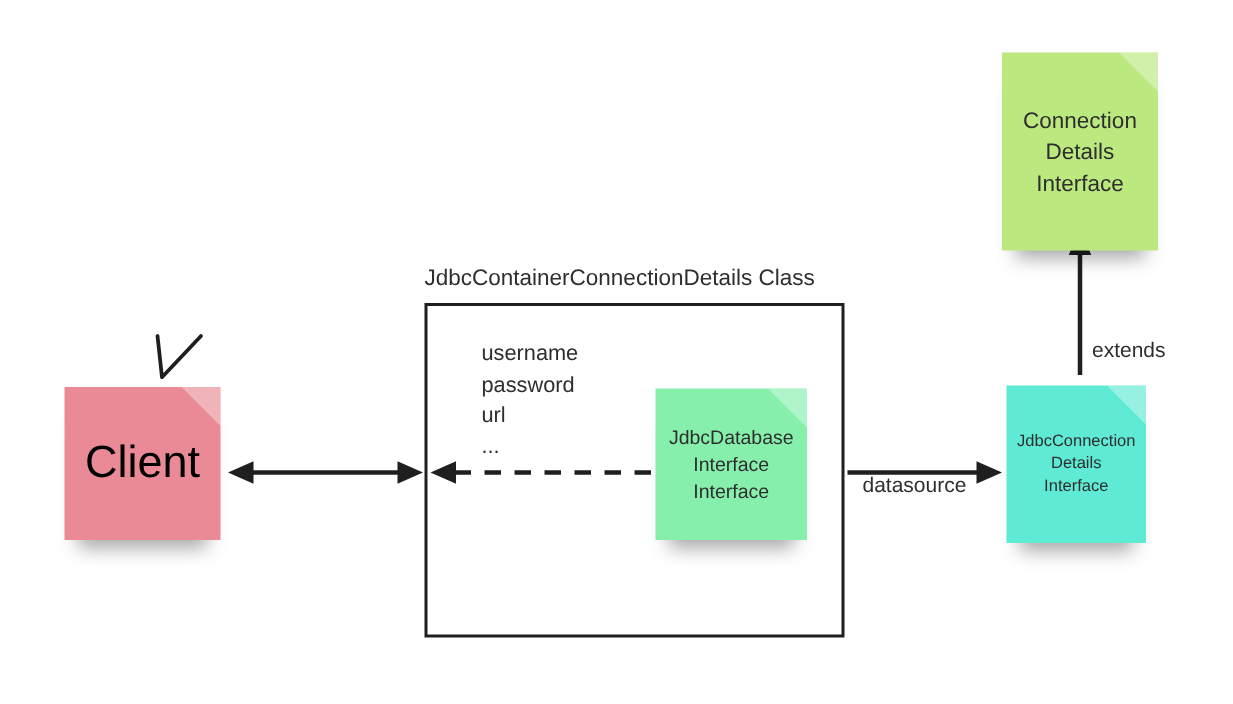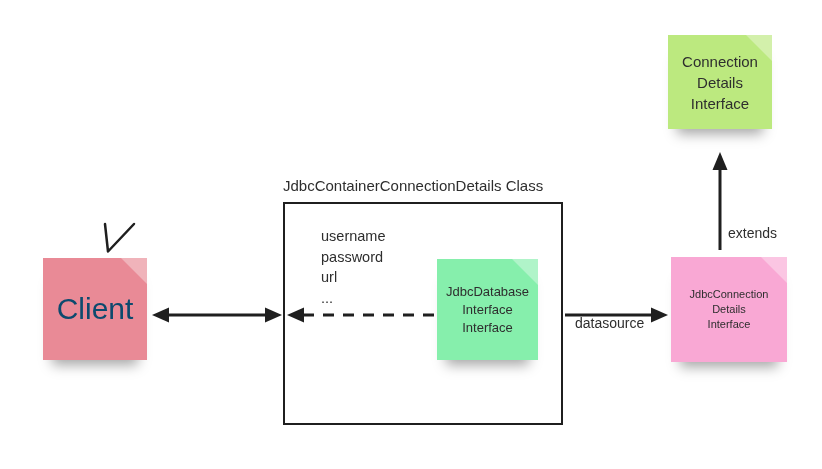--- a/index.html
+++ b/index.html
@@ -61,37 +61,37 @@
     border-left: 26px solid transparent;
     border-top: 26px solid rgba(255,255,255,0.35);
   }
   .note-client {
     left: 43px; top: 258px;
     width: 104px; height: 102px;
     background: #e98a96;
   }
   .note-client .note-label {
     font-size: 30px;
-    color: #0c4a6e;
+    color: #000000;
   }
   .note-db {
     left: 437px; top: 259px;
     width: 101px; height: 101px;
     background: #86efac;
   }
   .note-db .note-lines { font-size: 13px; line-height: 18px; }
   .note-jdbc-if {
     left: 671px; top: 257px;
-    width: 116px; height: 105px;
-    background: #f9a8d4;
+    width: 93px; height: 105px;
+    background: #5eead4;
   }
   .note-jdbc-if .note-lines { font-size: 11px; line-height: 15px; }
   .note-conn-if {
     left: 668px; top: 35px;
-    width: 104px; height: 94px;
+    width: 104px; height: 132px;
     background: #bce97f;
   }
   .note-conn-if .note-lines { font-size: 15px; line-height: 21px; }
   
   .class-box {
     position: absolute;
     left: 283px; top: 202px;
     width: 280px; height: 223px;
     border: 2.5px solid #1f1f1f;
     box-sizing: border-box;

